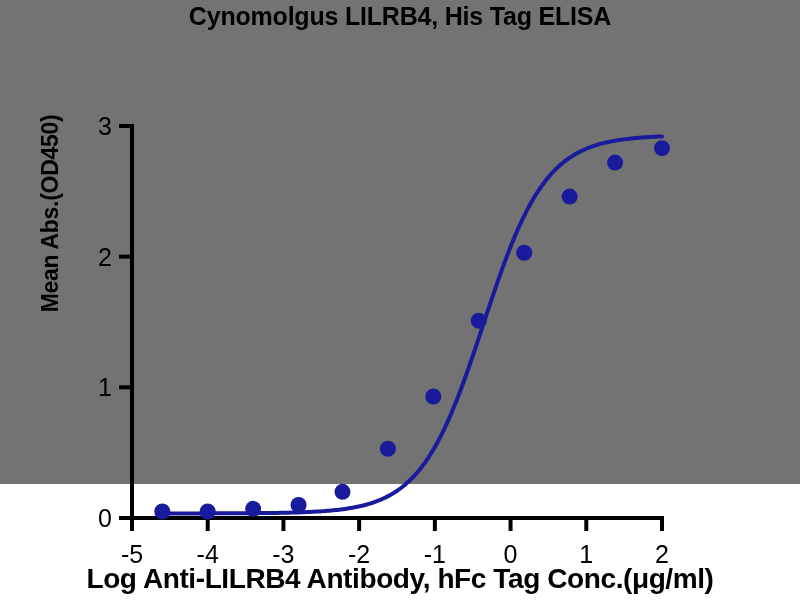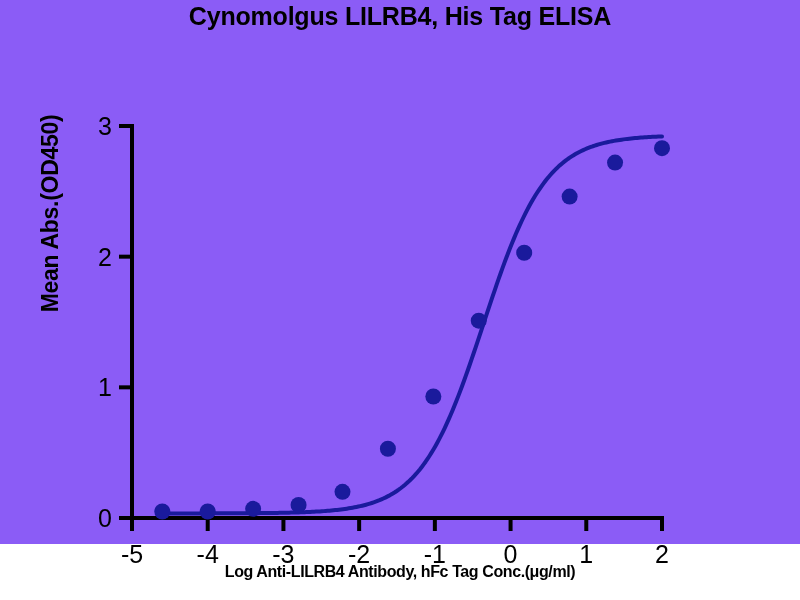--- a/index.html
+++ b/index.html
@@ -9,22 +9,22 @@
   body {
     width: 800px;
     height: 600px;
     background: #ffffff;
     font-family: "Liberation Sans", sans-serif;
     overflow: hidden;
   }
   #figure {
     position: relative;
     width: 800px;
-    height: 544px;
-    background: #8b5cf6;
+    height: 484px;
+    background: #737373;
   }
   #chart-title {
     position: absolute;
     top: 2px;
     left: 0;
     width: 800px;
     text-align: center;
     font-size: 25px;
     font-weight: bold;
     color: #000000;
@@ -61,21 +61,21 @@
     transform-origin: 50% 50%;
     font-family: "Liberation Sans", sans-serif;
     letter-spacing: -0.3px;
   }
   #x-axis-label {
     position: absolute;
     top: 563px;
     left: 0;
     width: 800px;
     text-align: center;
-    font-size: 16px;
+    font-size: 28px;
     font-weight: bold;
     color: #000000;
     font-family: "Liberation Sans", sans-serif;
     letter-spacing: -0.4px;
   }
   .tick-text {
     font-family: "Liberation Sans", sans-serif;
     font-size: 25px;
     fill: #000000;
     font-weight: normal;

